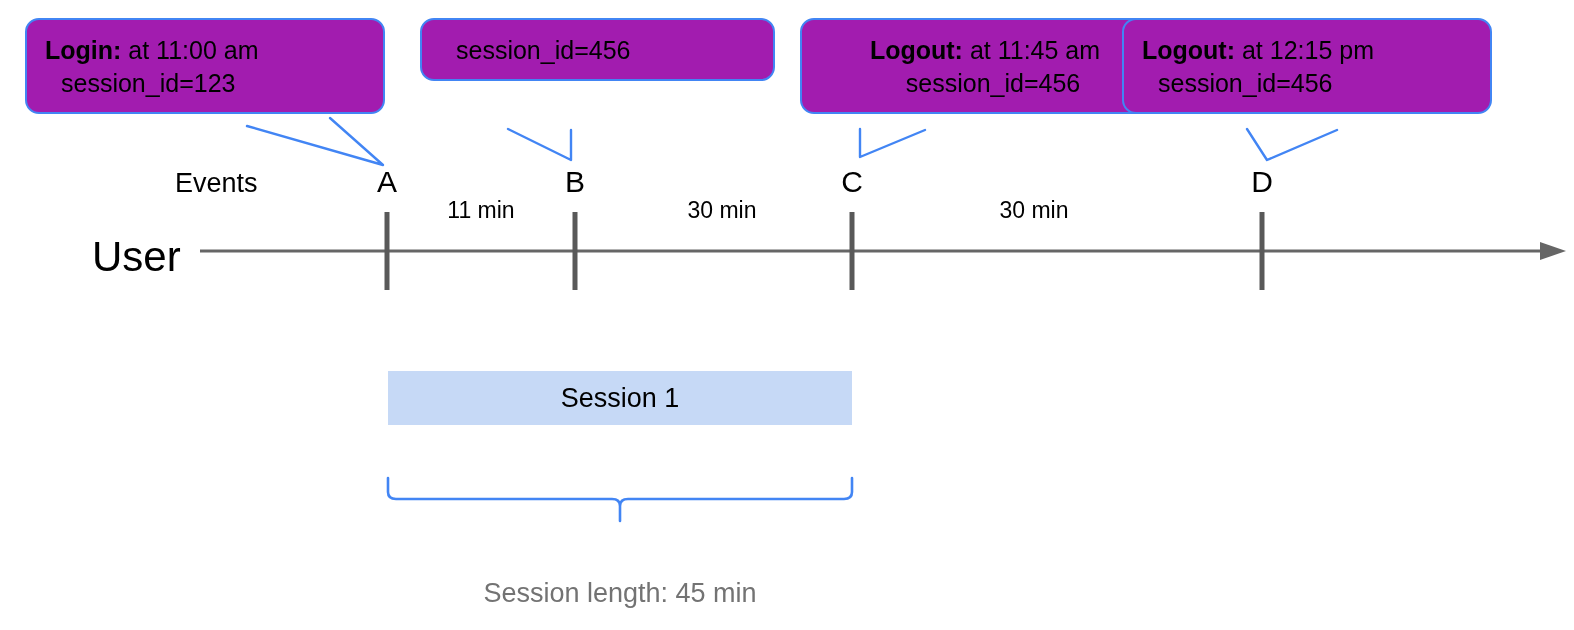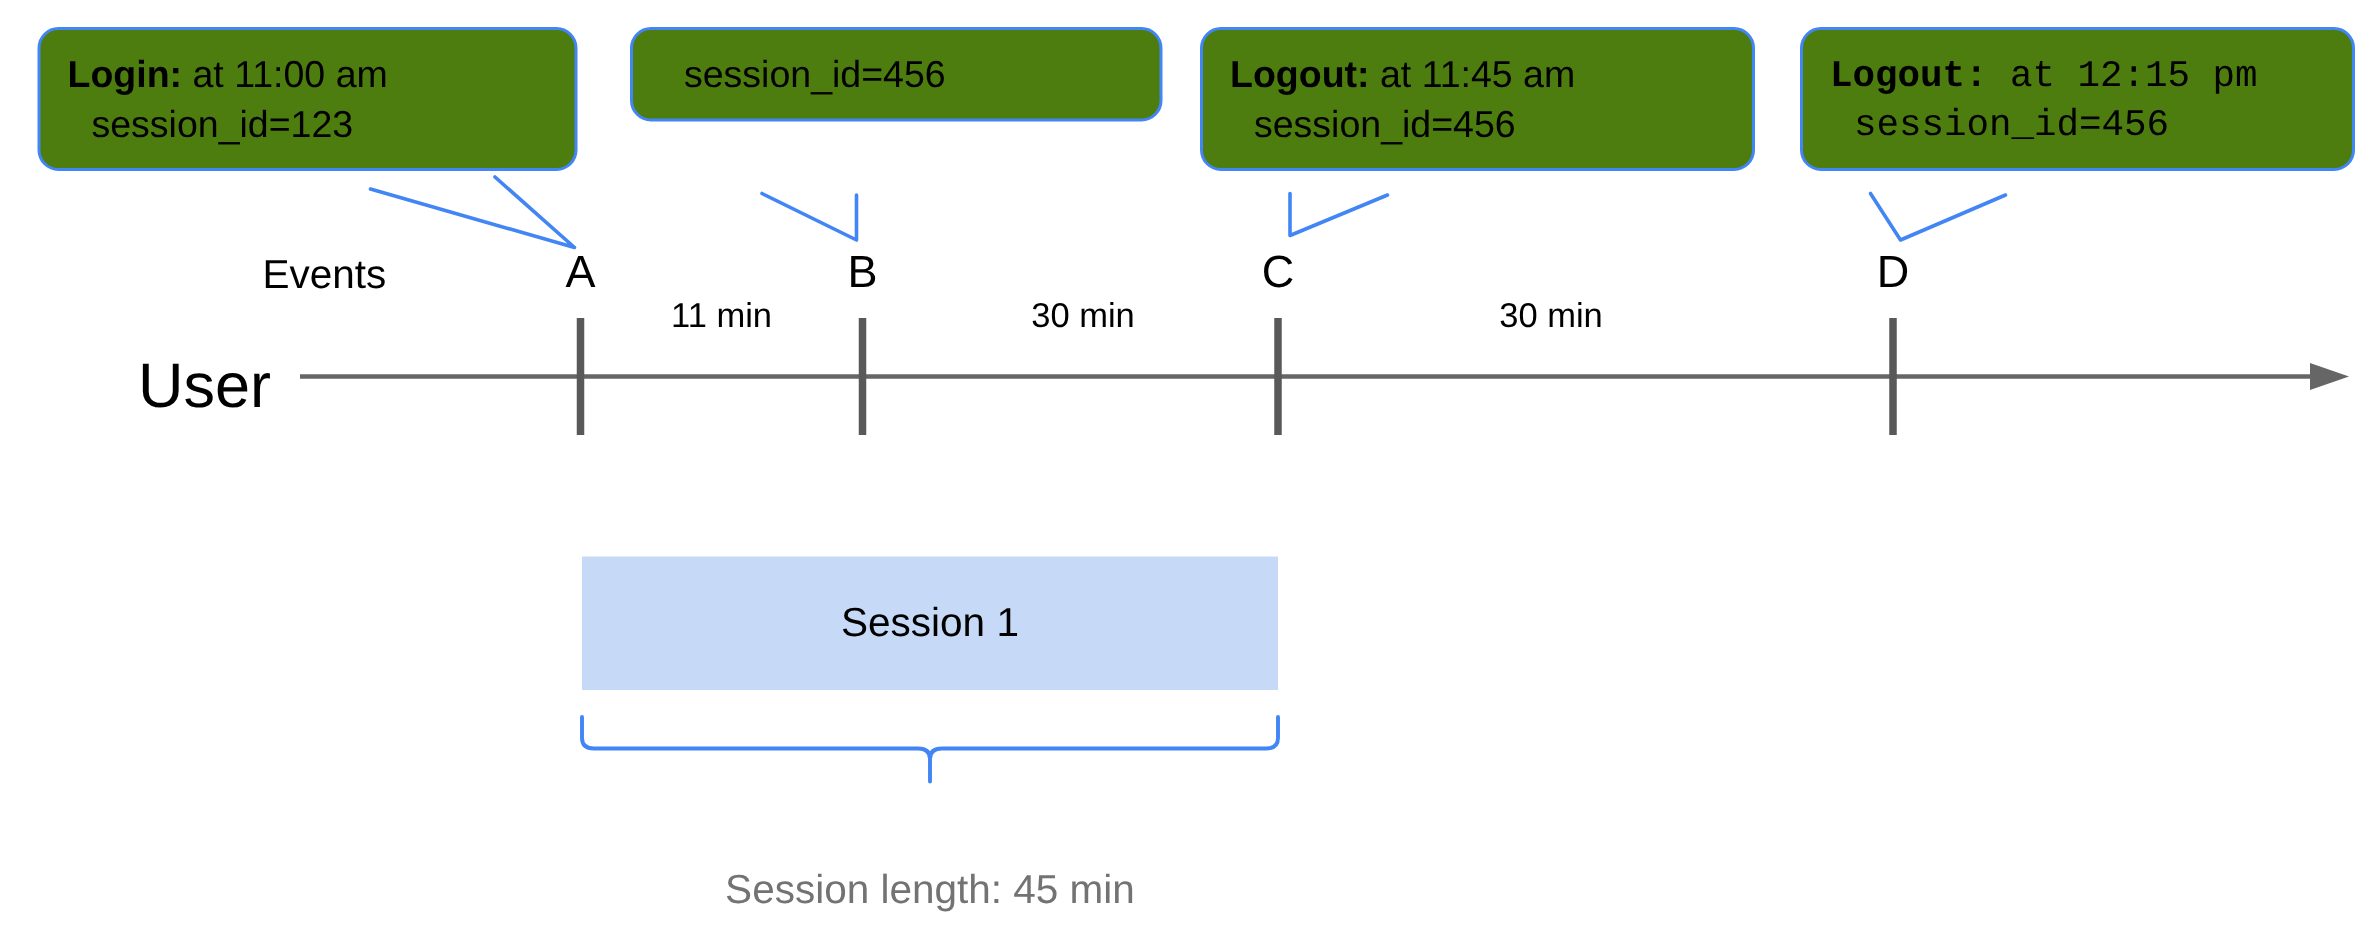--- a/index.html
+++ b/index.html
@@ -23,21 +23,21 @@
     width: 1574px;
     height: 630px;
   }
 
   
   .callout {
     position: absolute;
     box-sizing: border-box;
     border: 2px solid #4285f4;
     border-radius: 14px;
-    background: #4d7c0f;
+    background: #a21caf;
     padding: 14px 18px 12px 18px;
     font-size: 25px;
     line-height: 1.32;
     color: #000000;
     white-space: nowrap;
     z-index: 3;
   }
   .callout .line1 { display: block; }
   .callout .line2 { display: block; margin-left: 16px; }
   .callout b { font-weight: bold; }
@@ -121,26 +121,26 @@
 
   <div class="callout" style="left:25px; top:18px; width:360px;">
     <span class="line1"><b>Login:</b><span> at 11:00 am</span></span>
     <span class="line2">session_id=123</span>
   </div>
 
   <div class="callout" style="left:420px; top:18px; width:355px;">
     <span class="line2">session_id=456</span>
   </div>
 
-  <div class="callout" style="left:800px; top:18px; width:370px;">
+  <div class="callout" style="left:800px; top:18px; width:370px;text-align:center;">
     <span class="line1"><b>Logout:</b><span> at 11:45 am</span></span>
     <span class="line2">session_id=456</span>
   </div>
 
-  <div class="callout" style="left:1200px; top:18px; width:370px;font-family:Liberation Mono, monospace;">
+  <div class="callout" style="left:1122px; top:18px; width:370px;">
     <span class="line1"><b>Logout:</b><span> at 12:15 pm</span></span>
     <span class="line2">session_id=456</span>
   </div>
 
   <svg class="tail-layer" viewBox="0 0 1574 630" width="1574" height="630">
 
     <polyline points="247,126 383,165 330,118" fill="#ffffff" stroke="#4285f4" stroke-width="2.4" stroke-linejoin="round" stroke-linecap="round"></polyline>
 
     <path d="M 508,129 L 571,160 L 571,130" fill="#ffffff" stroke="#4285f4" stroke-width="2.4" stroke-linejoin="round" stroke-linecap="round"></path>
 
@@ -169,19 +169,19 @@
 
   <div class="event-letter" style="left:387px; top:165px;">A</div>
   <div class="event-letter" style="left:575px; top:165px;">B</div>
   <div class="event-letter" style="left:852px; top:165px;">C</div>
   <div class="event-letter" style="left:1262px; top:165px;">D</div>
 
   <div class="duration-label" style="left:481px; top:197px;">11 min</div>
   <div class="duration-label" style="left:722px; top:197px;">30 min</div>
   <div class="duration-label" style="left:1034px; top:197px;">30 min</div>
 
-  <div class="session-bar" style="left:388px; top:371px; width:464px; height:89px;">
+  <div class="session-bar" style="left:388px; top:371px; width:464px; height:54px;">
     <span>Session 1</span>
   </div>
 
   <div class="session-caption" style="left:620px; top:578px;">Session length: 45 min</div>
 
 </div>
 
 </body></html>

